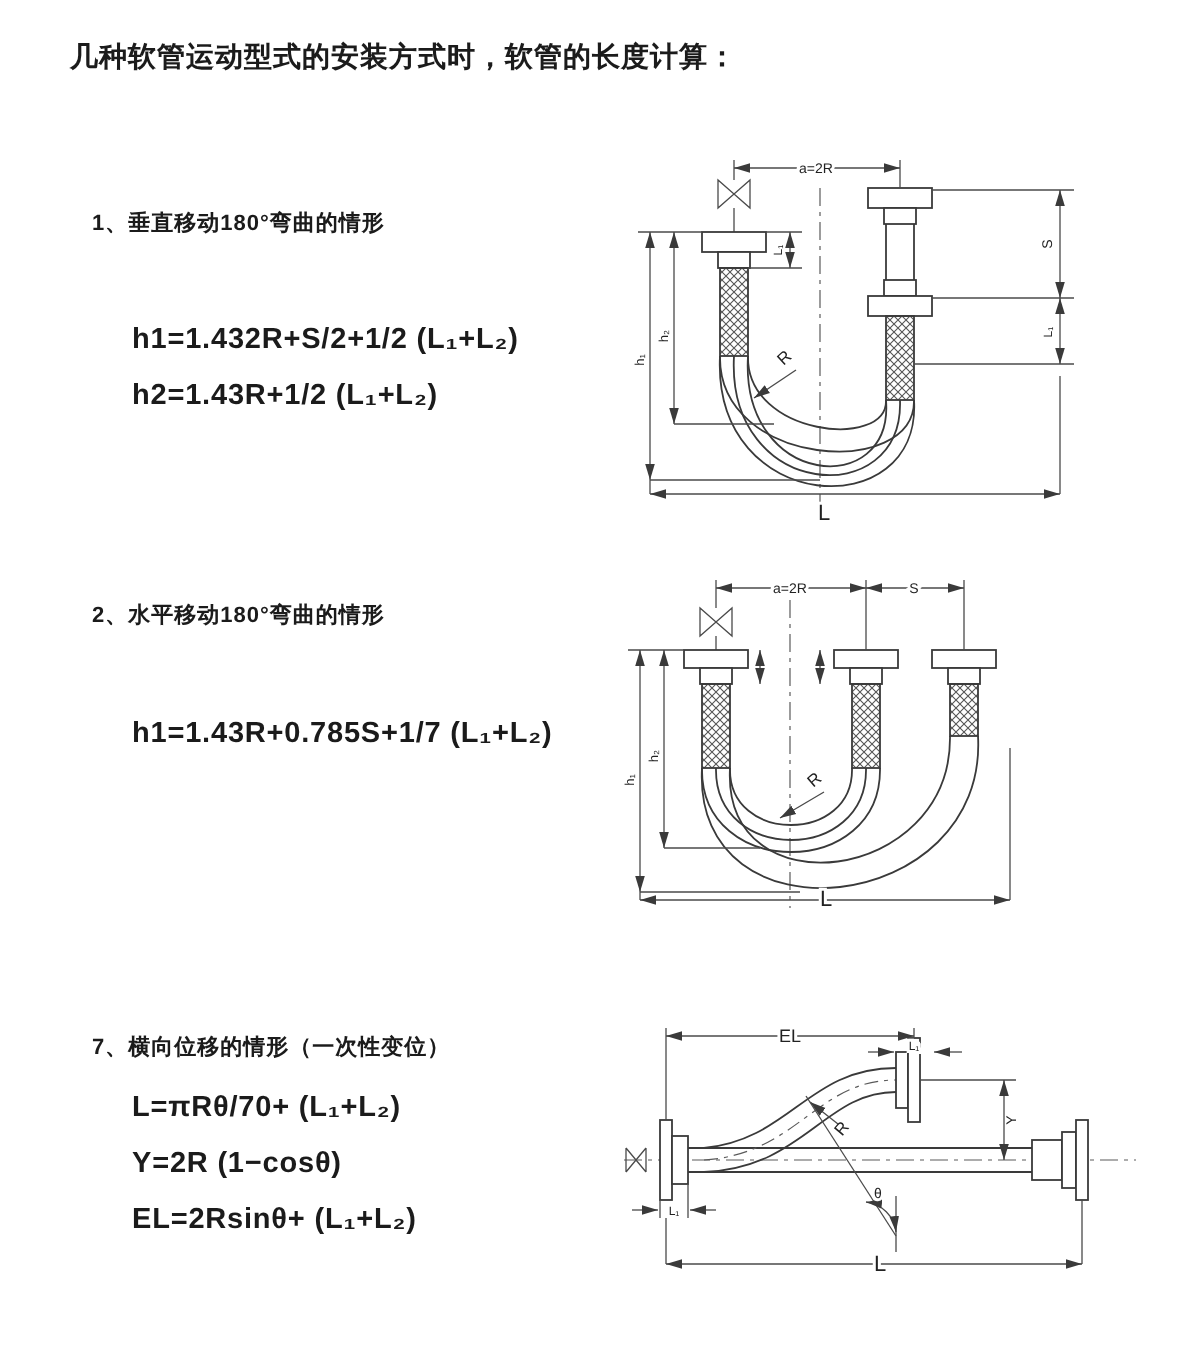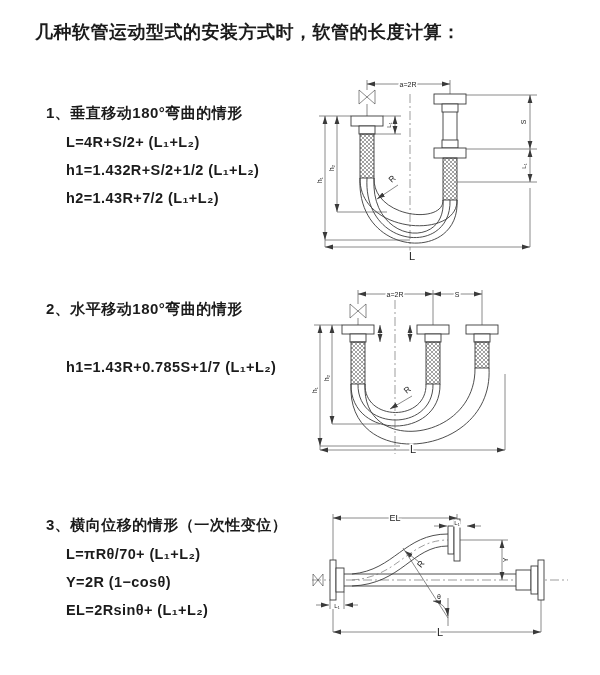--- a/index.html
+++ b/index.html
@@ -2,25 +2,25 @@
 <html><head>
 <meta charset="utf-8">
 <style>
   html,body{margin:0;padding:0;background:#e9e9e9;}
   .page{
     position:relative;width:600px;height:675px;background:#ffffff;
     font-family:"Liberation Sans","DejaVu Sans",sans-serif;color:#1b1b1b;
     overflow:hidden;margin:0 auto;
   }
   .title{
-    position:absolute;left:35px;top:20px;font-size:18px;font-weight:600;
+    position:absolute;left:35px;top:20px;font-size:14px;font-weight:600;
     letter-spacing:0.5px;white-space:nowrap;
   }
   .sec-heading{
-    position:absolute;font-size:15px;font-weight:600;letter-spacing:0.5px;white-space:nowrap;
+    position:absolute;font-size:11px;font-weight:600;letter-spacing:0.5px;white-space:nowrap;
   }
   .formula{
     position:absolute;font-size:14.5px;font-weight:600;letter-spacing:0.4px;white-space:nowrap;
   }
   svg{position:absolute;overflow:visible;}
   .ln{stroke:#3a3a3a;stroke-width:0.9;fill:none;}
   .thin{stroke:#4a4a4a;stroke-width:0.65;fill:none;}
   .dim{stroke:#4a4a4a;stroke-width:0.65;fill:none;}
   .cl{stroke:#5a5a5a;stroke-width:0.6;fill:none;stroke-dasharray:9 3 2 3;}
   .hd{stroke-dasharray:7 3 2 3;}
@@ -41,23 +41,22 @@
       <path d="M0,0 L4,4 M4,0 L0,4" stroke="#555" stroke-width="0.55"></path>
     </pattern>
   </defs>
 </svg>
 
 <div class="page">
 
   <div class="title">几种软管运动型式的安装方式时，软管的长度计算：</div>
 
   <div class="sec-heading" style="left:46px;top:104px">1、垂直移动180°弯曲的情形</div>
-  <div class="formula" style="left:66px;top:134px">L=4R+S/2+ (L₁+L₂)</div>
   <div class="formula" style="left:66px;top:162px">h1=1.432R+S/2+1/2 (L₁+L₂)</div>
-  <div class="formula" style="left:66px;top:190px">h2=1.43R+7/2 (L₁+L₂)</div>
+  <div class="formula" style="left:66px;top:190px">h2=1.43R+1/2 (L₁+L₂)</div>
 
   <svg style="left:315px;top:70px" width="275" height="195" viewBox="0 0 275 195">
 
     <line class="cl" x1="95" y1="24" x2="95" y2="190"></line>
 
     <g>
       <path class="thin" d="M44,20 L44,34 L52,27 Z M60,20 L60,34 L52,27 Z"></path>
       <line class="thin" x1="52" y1="34" x2="52" y2="46"></line>
     </g>
 
@@ -198,21 +197,21 @@
     </g>
 
     <g>
       <line class="dim" x1="195" y1="92" x2="195" y2="168"></line>
       <line class="dim" x1="10" y1="164" x2="10" y2="168"></line>
       <line class="dim" x1="10" y1="168" x2="195" y2="168" marker-start="url(#arr)" marker-end="url(#arr)"></line>
       <text class="d lbl" x="103" y="171" font-size="11" text-anchor="middle">L</text>
     </g>
   </svg>
 
-  <div class="sec-heading" style="left:46px;top:516px">3、横向位移的情形（一次性变位）</div>
+  <div class="sec-heading" style="left:46px;top:516px">7、横向位移的情形（一次性变位）</div>
   <div class="formula" style="left:66px;top:546px">L=πRθ/70+ (L₁+L₂)</div>
   <div class="formula" style="left:66px;top:574px">Y=2R (1−cosθ)</div>
   <div class="formula" style="left:66px;top:602px">EL=2Rsinθ+ (L₁+L₂)</div>
 
   <svg style="left:300px;top:506px" width="300" height="142" viewBox="0 0 300 142">
     <line class="cl" x1="12" y1="74" x2="268" y2="74"></line>
 
     <g class="thin">
       <path d="M13,68 L23,80 M13,80 L23,68 M13,68 L13,80 M23,68 L23,80"></path>
     </g>

